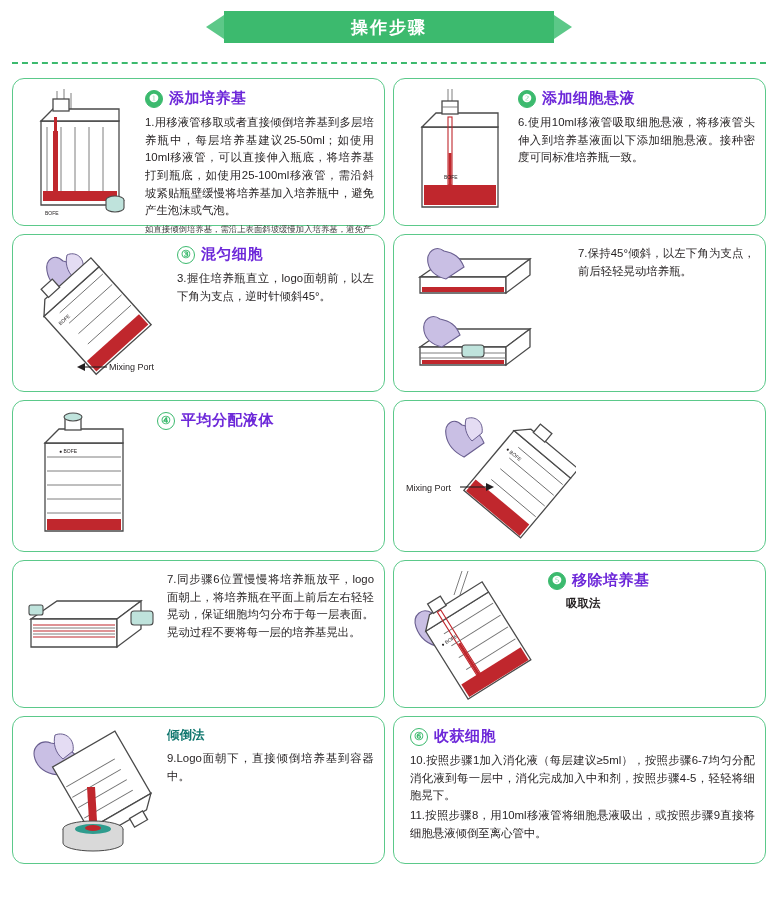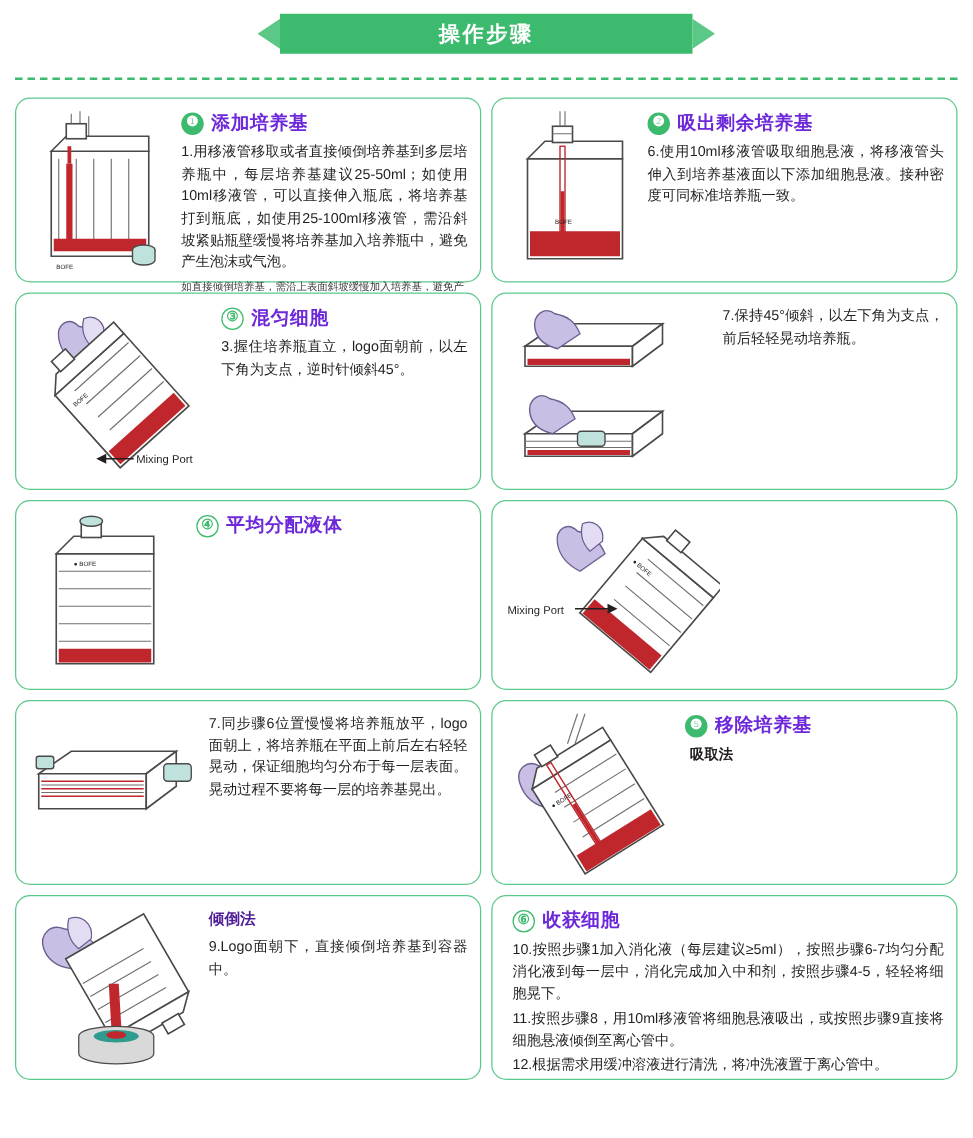--- a/index.html
+++ b/index.html
@@ -134,39 +134,39 @@
   .step-name {
     color: #6d28d9;
     font-size: 15px;
     font-weight: bold;
     letter-spacing: .5px;
   }
   .sub-title {
     font-size: 11.5px;
     font-weight: bold;
     color: #231f20;
-    margin: 2px 0 4px 4px;
+    margin: 2px 0 4px 18px;
   }
   .body-text {
     font-size: 11.4px;
     line-height: 1.55;
     color: #231f20;
     text-align: justify;
   }
   .body-text.p + .body-text.p { margin-top: 2px; }
   .note {
     font-size: 8.4px;
     color: #3a3a3a;
     line-height: 1.4;
     margin-top: 4px;
   }
   .plain-title {
     font-size: 12.5px;
     font-weight: bold;
-    color: #4c1d95;
+    color: #0f766e;
     margin-bottom: 6px;
   }
 
   
   svg { display: block; }
   .thin  { fill: none; stroke: #6f6f6f; stroke-width: .9; }
   .red   { fill: #c0272d; }
   .redl  { fill: none; stroke: #c0272d; stroke-width: 1.1; }
   .cap   { fill: #bfe3dc; stroke: #4a4a4a; stroke-width: 1.1; }
   .hand  { fill: #c9bfe4; stroke: #6a5f90; stroke-width: 1.1; }
@@ -244,21 +244,21 @@
           <rect class="redl" x="44" y="30" width="4" height="68" fill="#ffffff"></rect>
           <rect class="red" x="44.5" y="66" width="3" height="32"></rect>
 
           <rect class="red" x="20" y="98" width="72" height="20"></rect>
           <text class="logo-txt" x="40" y="92">BOFE</text>
         </svg>
       </div>
       <div class="txt">
         <div class="step-title">
           <span class="step-num filled">❷</span>
-          <span class="step-name">吸出剩余培养基</span>
+          <span class="step-name">添加细胞悬液</span>
         </div>
         <div class="body-text">6.使用10ml移液管吸取细胞悬液，将移液管头伸入到培养基液面以下添加细胞悬液。接种密度可同标准培养瓶一致。</div>
       </div>
     </div>
 
     <div class="card h3">
       <div class="art">
         <svg width="150" height="142" viewBox="0 0 150 142">
 
           <path class="hand" d="M40 18 C32 10 22 16 24 28 C26 40 34 46 42 50 L62 36 C58 26 50 20 40 18 Z"></path>
@@ -455,18 +455,17 @@
     </div>
 
     <div class="card h5">
       <div class="txt" style="padding-left:6px">
         <div class="step-title">
           <span class="step-num">⑥</span>
           <span class="step-name">收获细胞</span>
         </div>
         <div class="body-text p">10.按照步骤1加入消化液（每层建议≥5ml），按照步骤6-7均匀分配消化液到每一层中，消化完成加入中和剂，按照步骤4-5，轻轻将细胞晃下。</div>
         <div class="body-text p">11.按照步骤8，用10ml移液管将细胞悬液吸出，或按照步骤9直接将细胞悬液倾倒至离心管中。</div>
-        <div class="body-text p">12.根据需求用缓冲溶液进行清洗，将冲洗液置于离心管中。</div>
       </div>
     </div>
 
   </div>
 </div>
 
 </body></html>

